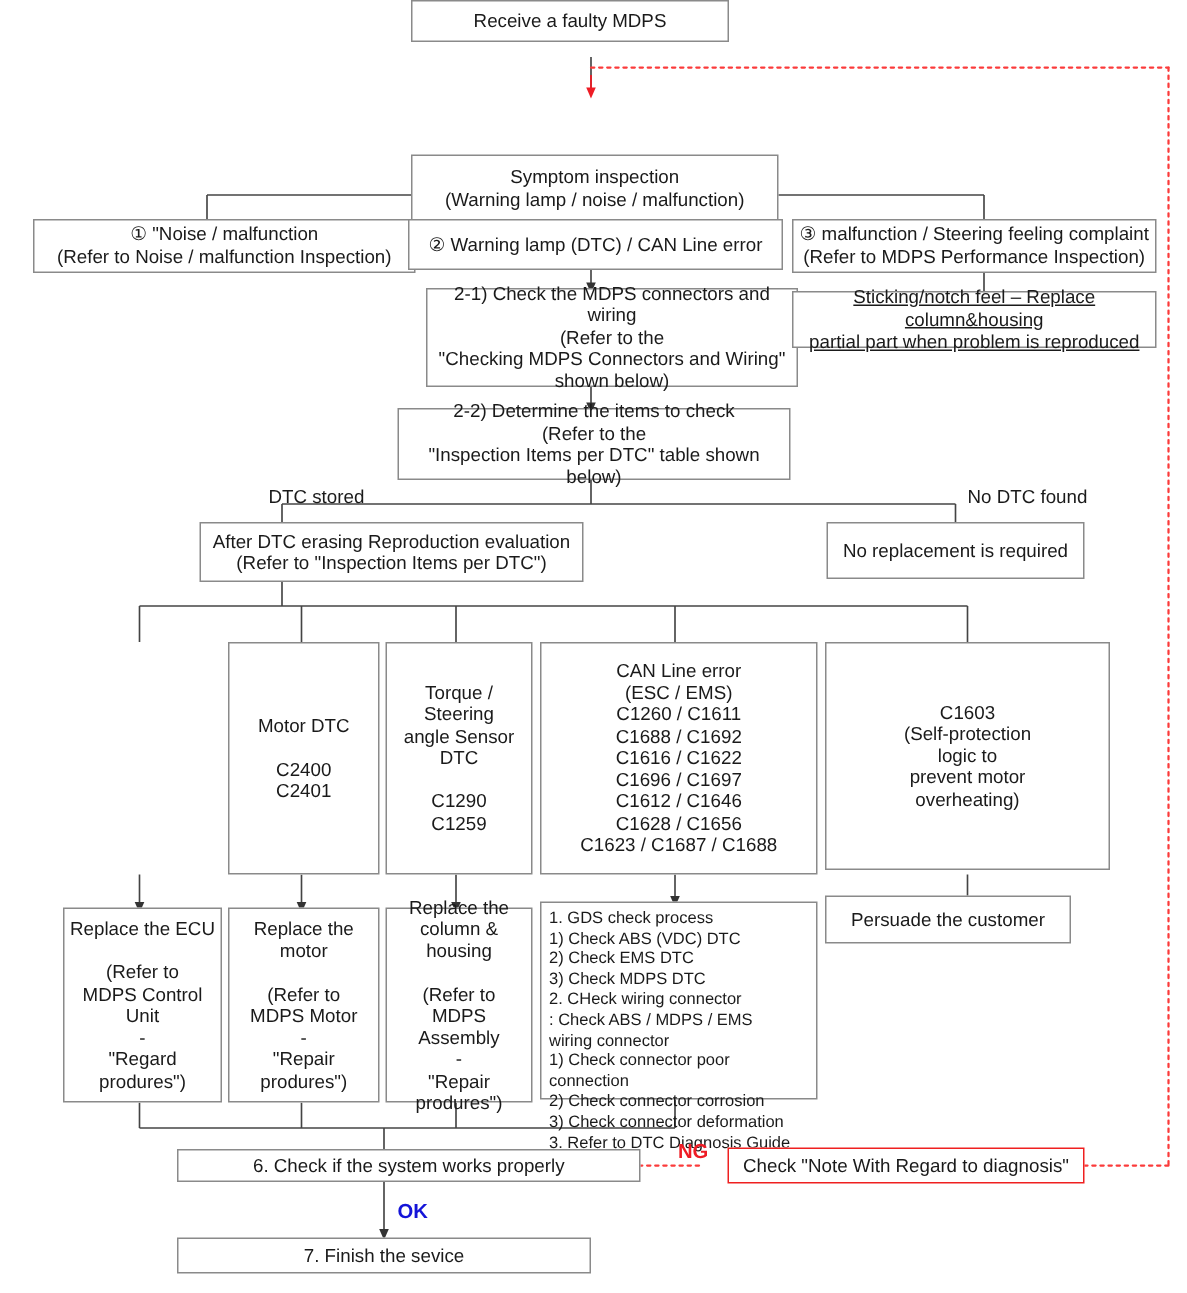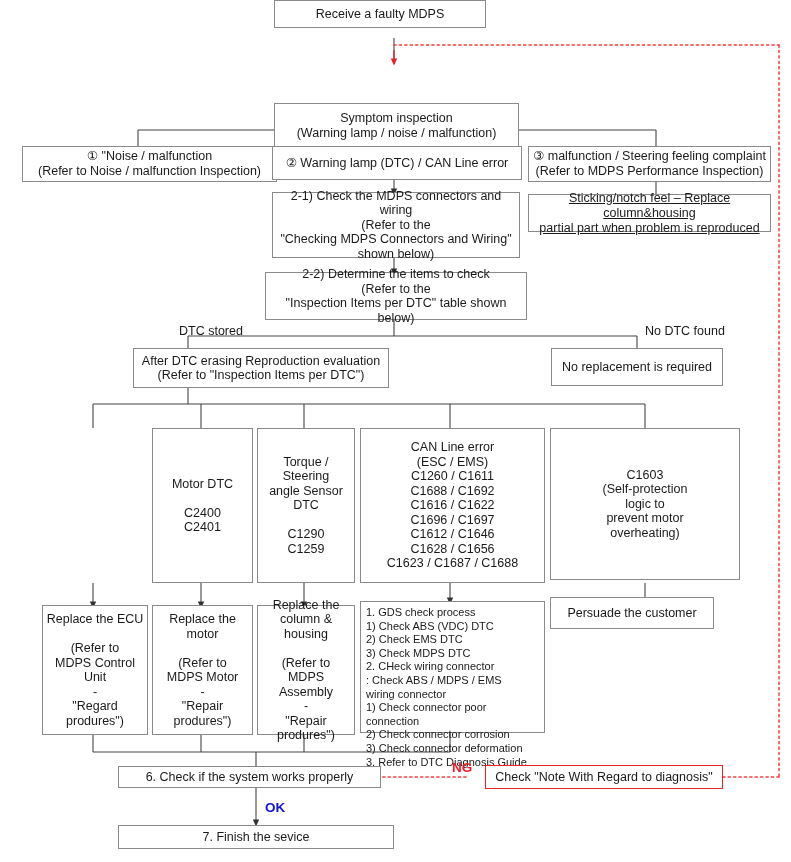--- a/index.html
+++ b/index.html
@@ -99,21 +99,21 @@
 (Warning lamp / noise / malfunction)</div>
 
   <div class="box" style="left:22px;top:146px;width:255px;height:36px;">① "Noise / malfunction
 (Refer to Noise / malfunction Inspection)</div>
 
   <div class="box" style="left:272px;top:146px;width:250px;height:34px;">② Warning lamp (DTC) / CAN Line error</div>
 
   <div class="box" style="left:528px;top:146px;width:243px;height:36px;">③ malfunction / Steering feeling complaint
 (Refer to MDPS Performance Inspection)</div>
 
-  <div class="box tight" style="left:272px;top:192px;width:248px;height:66px;">2-1) Check the MDPS connectors and wiring
+  <div class="box tight" style="left:284px;top:192px;width:248px;height:66px;">2-1) Check the MDPS connectors and wiring
 (Refer to the
 "Checking  MDPS Connectors and Wiring"
 shown below)</div>
 
   <div class="box" style="left:528px;top:194px;width:243px;height:38px;text-decoration:underline;">Sticking/notch feel – Replace column&amp;housing
 partial part when problem is reproduced</div>
 
   <div class="box tight" style="left:265px;top:272px;width:262px;height:48px;">2-2) Determine the items to check
 (Refer to the
 "Inspection Items per DTC" table shown below)</div>
@@ -185,21 +185,21 @@
 2. CHeck wiring connector
    : Check ABS / MDPS / EMS
      wiring connector
    1) Check connector poor connection
    2) Check connector corrosion
    3) Check connector deformation
 3. Refer to DTC Diagnosis Guide</div>
 
   <div class="box" style="left:550px;top:597px;width:164px;height:32px;">Persuade the customer</div>
 
-  <div class="box" style="left:118px;top:766px;width:263px;height:22px;">6. Check if the system works properly</div>
+  <div class="box" style="left:118px;top:766px;width:309px;height:22px;">6. Check if the system works properly</div>
 
   <div class="lbl ng" style="left:433px;top:761px;padding-left:19px;">NG</div>
 
   <div class="lbl ok" style="left:265px;top:801px;">OK</div>
 
   <div class="box redbox" style="left:485px;top:765px;width:238px;height:24px;">Check "Note With Regard to diagnosis"</div>
 
   <div class="box" style="left:118px;top:825px;width:276px;height:24px;">7. Finish the sevice</div>
 
 </div>

